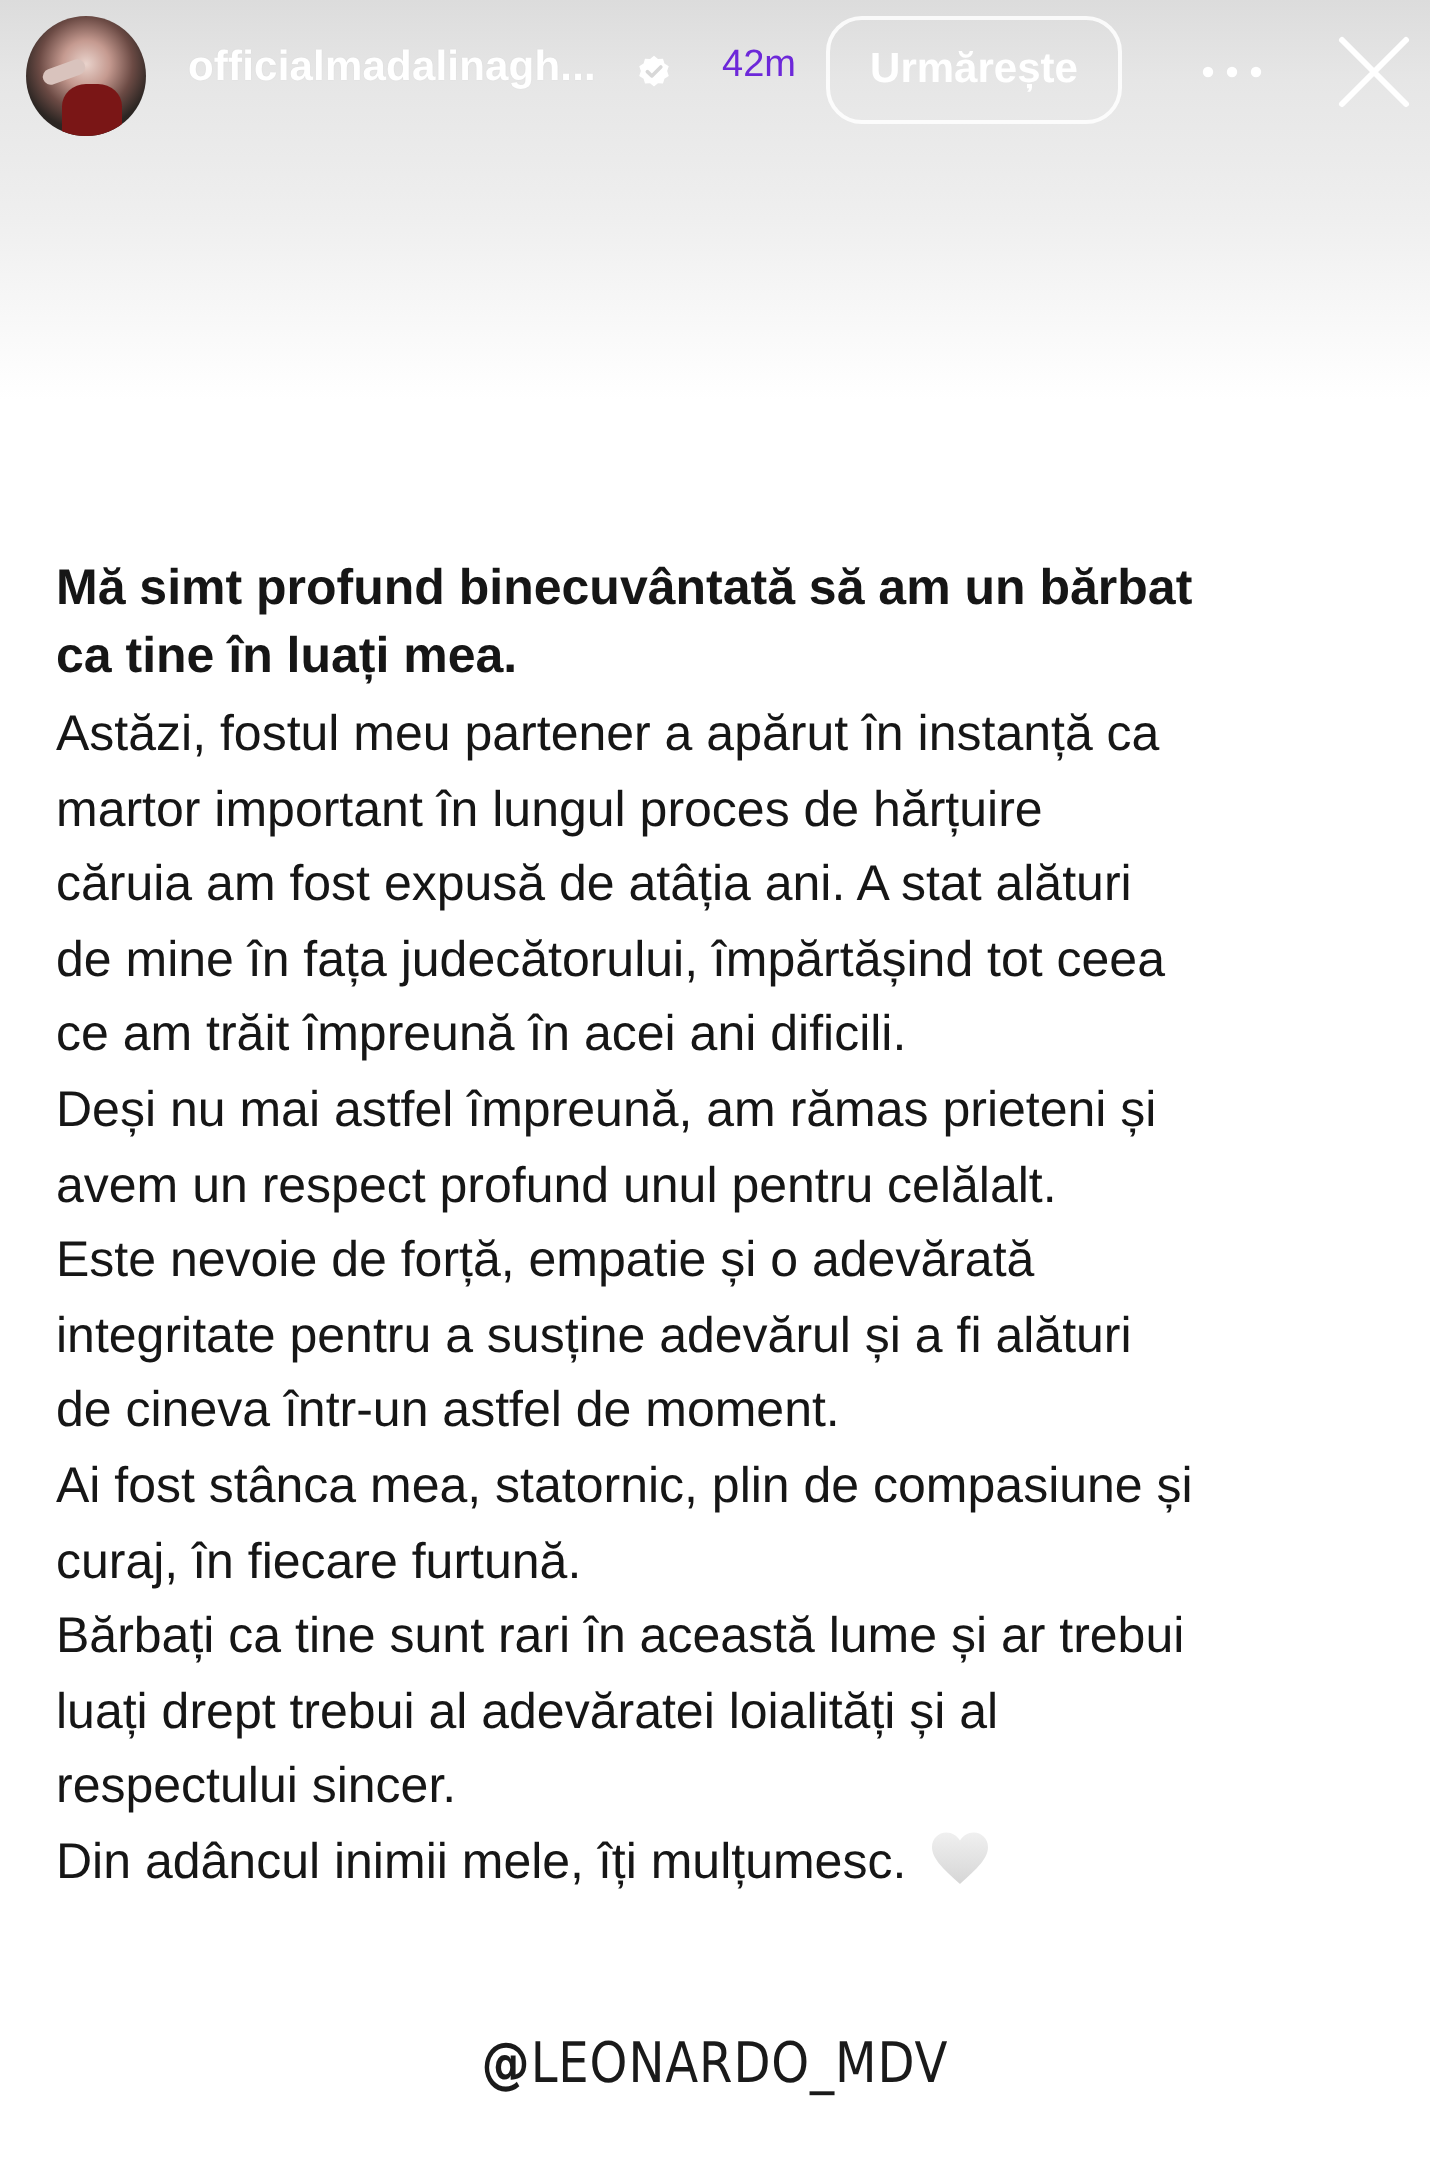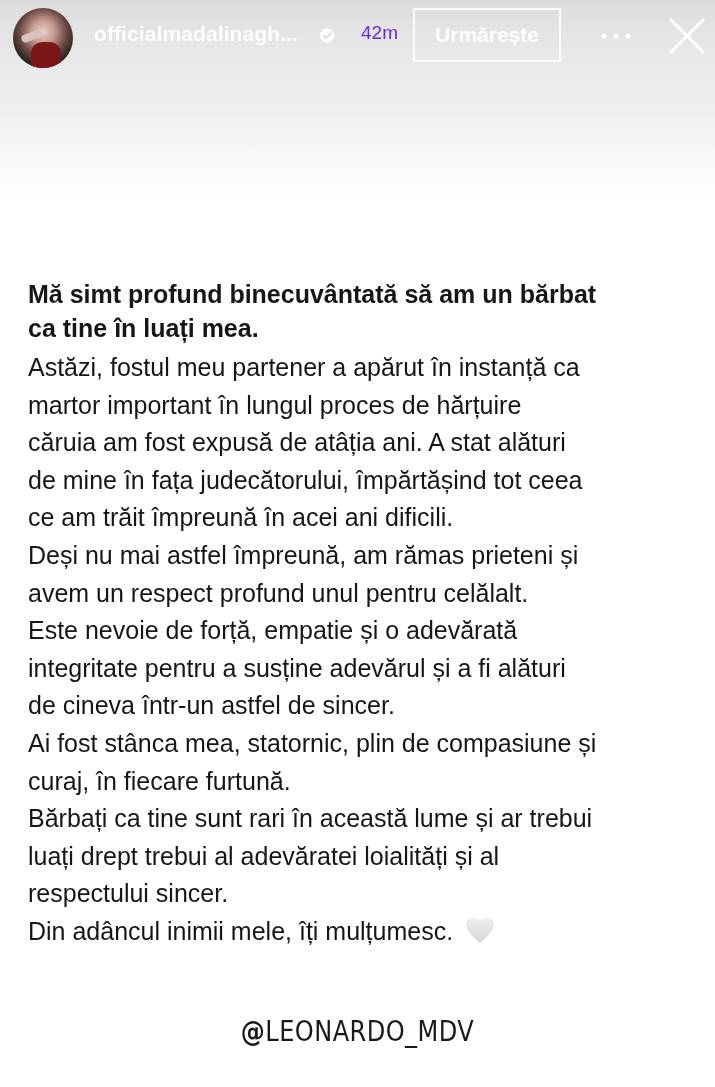--- a/index.html
+++ b/index.html
@@ -68,21 +68,21 @@
     left: 346px; top: 22px;
     font-size: 19px;
     color: #6d28d9;
     margin-left: 15px;
   }
   .follow-btn {
     position: absolute;
     left: 413px; top: 8px;
     width: 148px; height: 54px;
     border: 2px solid rgba(255,255,255,0.85);
-    border-radius: 0;
+    border-radius: 18px;
     box-sizing: border-box;
     display: flex;
     align-items: center;
     justify-content: center;
     font-size: 21px;
     font-weight: bold;
     color: #ffffff;
     background: transparent;
   }
   .more-btn {
@@ -181,21 +181,21 @@
   <div>
     <span class="line">Astăzi, fostul meu partener a apărut în instanță ca</span>
     <span class="line">martor important în lungul proces de hărțuire</span>
     <span class="line">căruia am fost expusă de atâția ani. A stat alături</span>
     <span class="line">de mine în fața judecătorului, împărtășind tot ceea</span>
     <span class="line">ce am trăit împreună în acei ani dificili.</span>
     <span class="line">Deși nu mai astfel împreună, am rămas prieteni și</span>
     <span class="line">avem un respect profund unul pentru celălalt.</span>
     <span class="line">Este nevoie de forță, empatie și o adevărată</span>
     <span class="line">integritate pentru a susține adevărul și a fi alături</span>
-    <span class="line">de cineva într-un astfel de sincer.</span>
+    <span class="line">de cineva într-un astfel de moment.</span>
     <span class="line">Ai fost stânca mea, statornic, plin de compasiune și</span>
     <span class="line">curaj, în fiecare furtună.</span>
     <span class="line">Bărbați ca tine sunt rari în această lume și ar trebui</span>
     <span class="line">luați drept trebui al adevăratei loialități și al</span>
     <span class="line">respectului sincer.</span>
     <span class="line"><span>Din adâncul inimii mele, îți mulțumesc.</span><svg class="heart" viewBox="0 0 30 28">
         <defs>
           <linearGradient id="hg" x1="0" y1="0" x2="0" y2="1">
             <stop offset="0" stop-color="#f0f0f0"></stop>
             <stop offset="1" stop-color="#d6d6d6"></stop>

